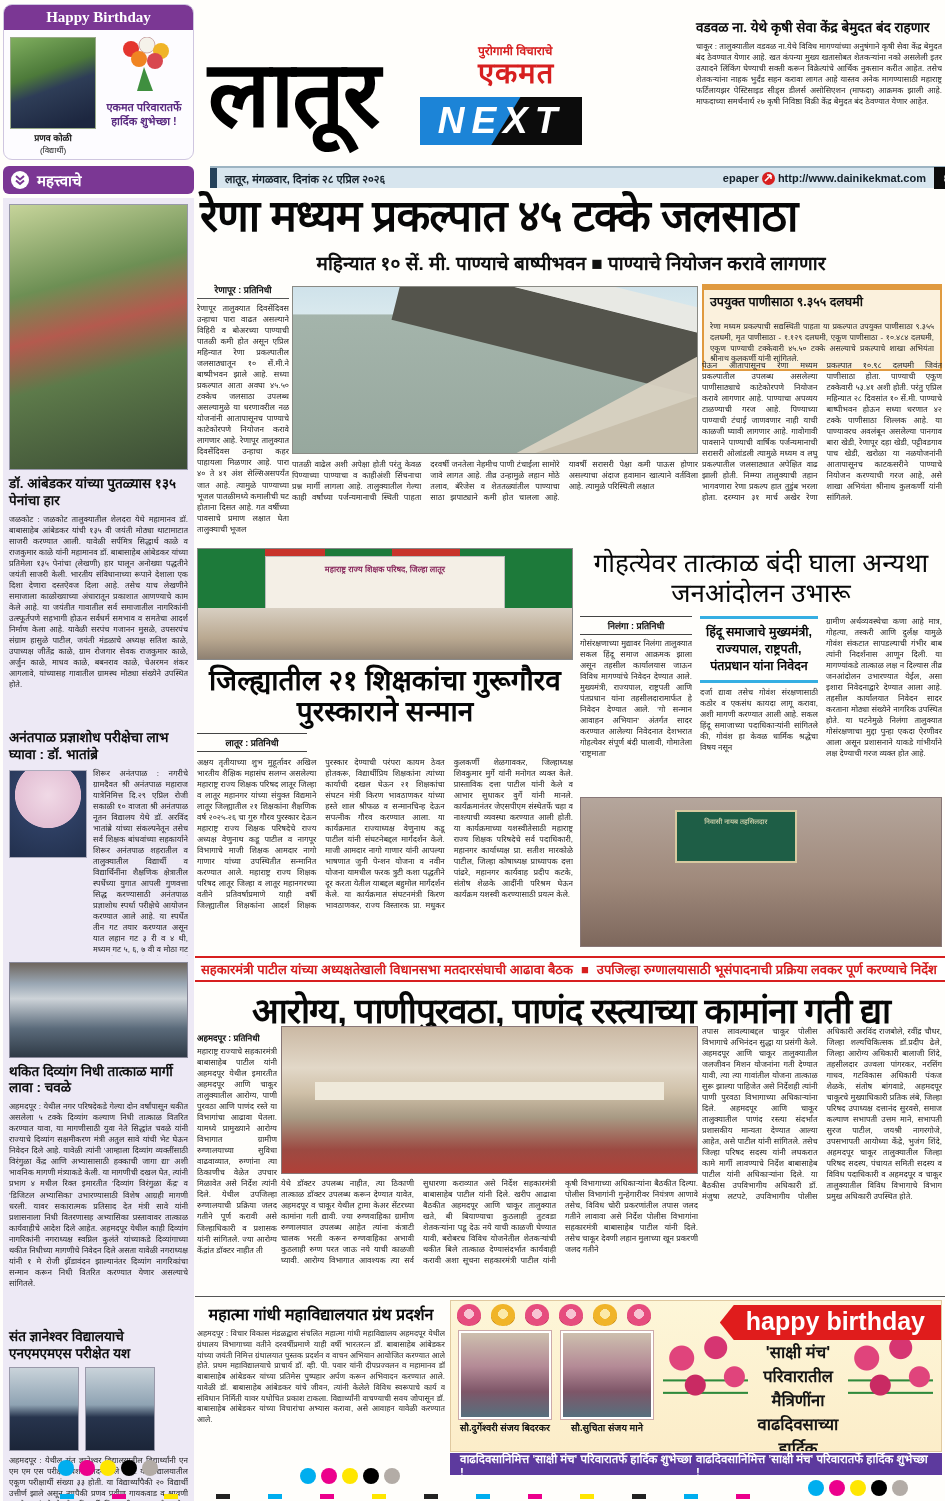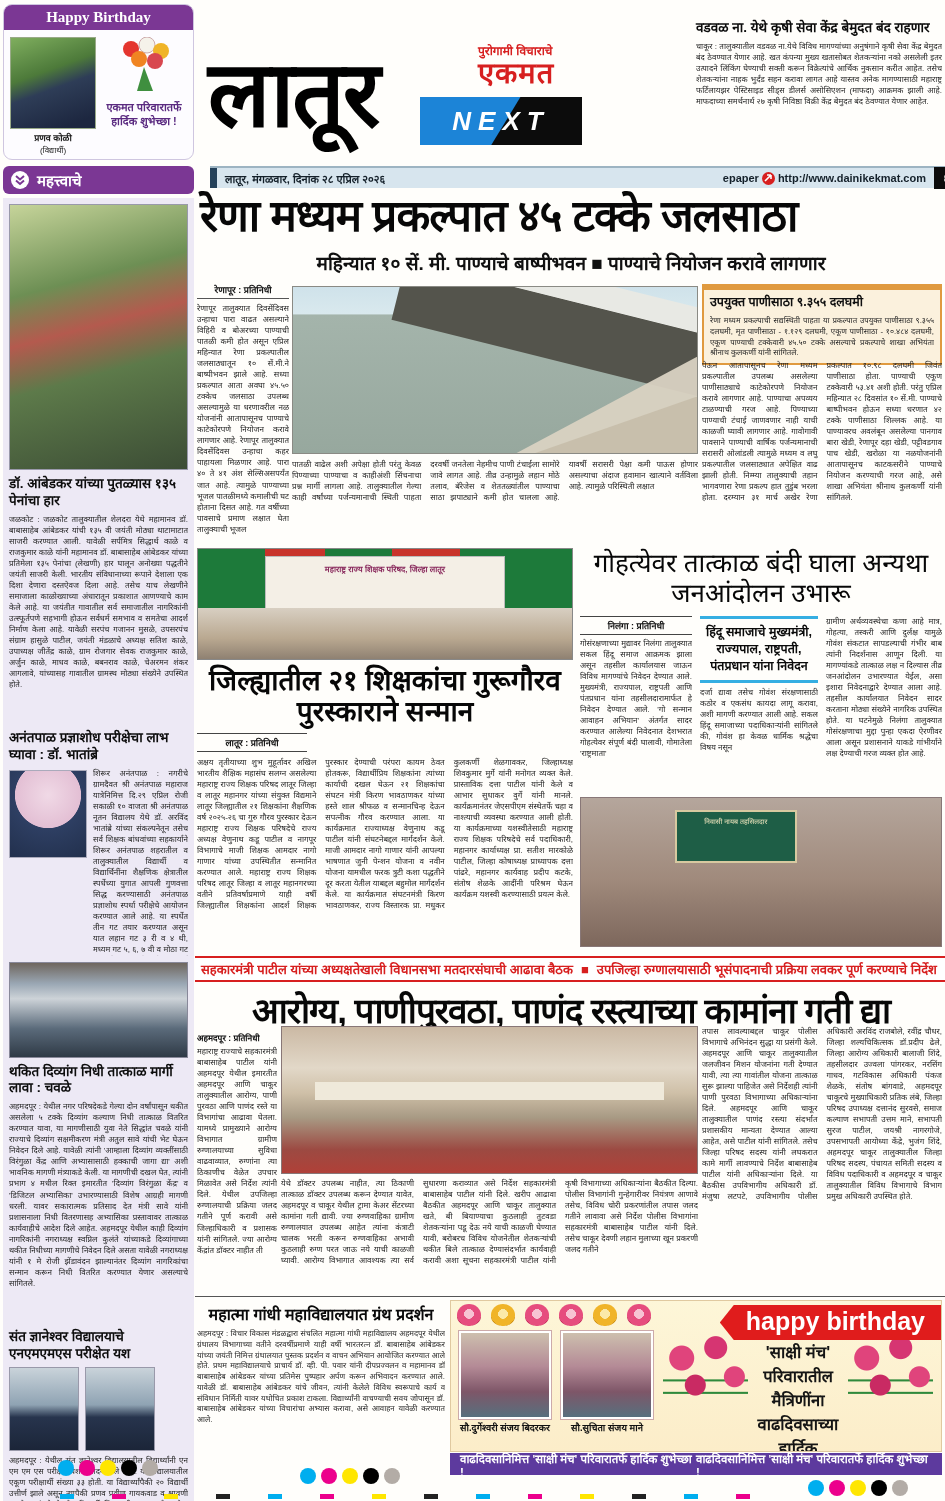--- a/index.html
+++ b/index.html
@@ -40,42 +40,42 @@
   .dot { width:16px; height:16px; border-radius:50%; }
 
   
   .latur-title { font-size:92px; font-weight:bold; color:#000; letter-spacing:-2px; line-height:1; }
   .tagline { color:#d71f1f; font-weight:bold; font-size:12px; }
   .brand { color:#d71f1f; font-weight:bold; font-size:29px; letter-spacing:1px; line-height:1; }
   .next-logo { position:relative; width:162px; height:48px; background:#1c84d7; overflow:hidden; }
   .next-logo::after { content:""; position:absolute; inset:0; background:#0c0c0c;
       clip-path:polygon(62% 0,100% 0,100% 100%,44% 100%); }
   .next-text { position:absolute; inset:0; z-index:2; color:#fff; font-weight:bold; font-style:italic;
-      font-size:26px; letter-spacing:7px; display:flex; align-items:center; justify-content:center; }
+      font-size:37px; letter-spacing:7px; display:flex; align-items:center; justify-content:center; }
   .tr-box h2 { font-size:13.5px; line-height:1.25; margin-bottom:4px; color:#0c0c0c; }
   .datebar { background:#d7e5ee; border-top:2px solid #9db4c2; display:flex; align-items:center;
              font-size:11px; font-weight:bold; color:#14202a; }
   .datebar .accent { width:7px; height:100%; background:#24415a; margin-right:8px; }
   .pageno { margin-left:8px; background:#0c0c0c; color:#fff; width:26px; height:22px; display:flex;
             align-items:center; justify-content:center; font-size:13px; }
   .epaper-ico { width:13px; height:13px; border-radius:50%; background:#d71f1f; display:inline-flex;
                 align-items:center; justify-content:center; margin:0 3px; }
 
   
   .lead-h1 { font-size:44px; font-weight:bold; text-align:left; letter-spacing:-1px; line-height:1.05; color:#070707; }
   .lead-h2 { font-size:19px; font-weight:bold; text-align:center; color:#101010; }
   .photo-dam { background:linear-gradient(180deg,#cfe2ea 0%,#d9e9ee 16%,#a4b4ab 17%,#97a89e 100%); border:1px solid #8a8a84; overflow:hidden; }
   .dam-wall { position:absolute; right:-30px; top:-12px; width:330px; height:86px; background:
       linear-gradient(180deg,#e8e9e4 0 28%,#54544c 29% 100%); transform:rotate(14deg); }
   .dam-rocks { position:absolute; right:0; bottom:0; width:62%; height:58%; background:#d9d2c2;
       clip-path:polygon(100% 0,28% 100%,100% 100%); opacity:.95; }
   .dam-rocks2 { position:absolute; right:0; bottom:0; width:40%; height:34%; background:#c4baa6;
       clip-path:polygon(100% 0,0 100%,100% 100%); opacity:.8; }
   .infobox { border:2px solid #e09a3f; border-top-width:6px; background:#fbf1dd; padding:3px 6px; }
-  .infobox h3 { font-size:12.5px; color:#101010; margin-bottom:6px; }
+  .infobox h3 { font-size:12.5px; color:#101010; margin-bottom:12px; }
   .infobox .bt { font-size:7.8px; }
 
   
   .photo-event { background:linear-gradient(90deg,#1d7a3a 0 18%,#c8332b 18% 34%,#1d7a3a 34% 52%,#c8332b 52% 70%,#1d7a3a 70% 100%); border:1px solid #888; overflow:hidden; }
   .event-banner { position:absolute; left:18%; top:6%; width:64%; height:52%; background:#f4efe6;
       border:1px solid #bbb; font-size:8px; color:#8a2b5e; text-align:center; padding-top:6px; font-weight:bold; }
   .event-people { position:absolute; left:0; bottom:0; width:100%; height:46%;
       background:linear-gradient(180deg,#d8cfc2 0%,#b9a890 60%,#8f8172 100%); }
   .mid-h1 { font-size:28px; font-weight:bold; text-align:center; line-height:1.12; color:#070707; }
   .cow-h1 { font-size:26px; font-weight:normal; text-align:center; line-height:1.15; color:#070707; }

